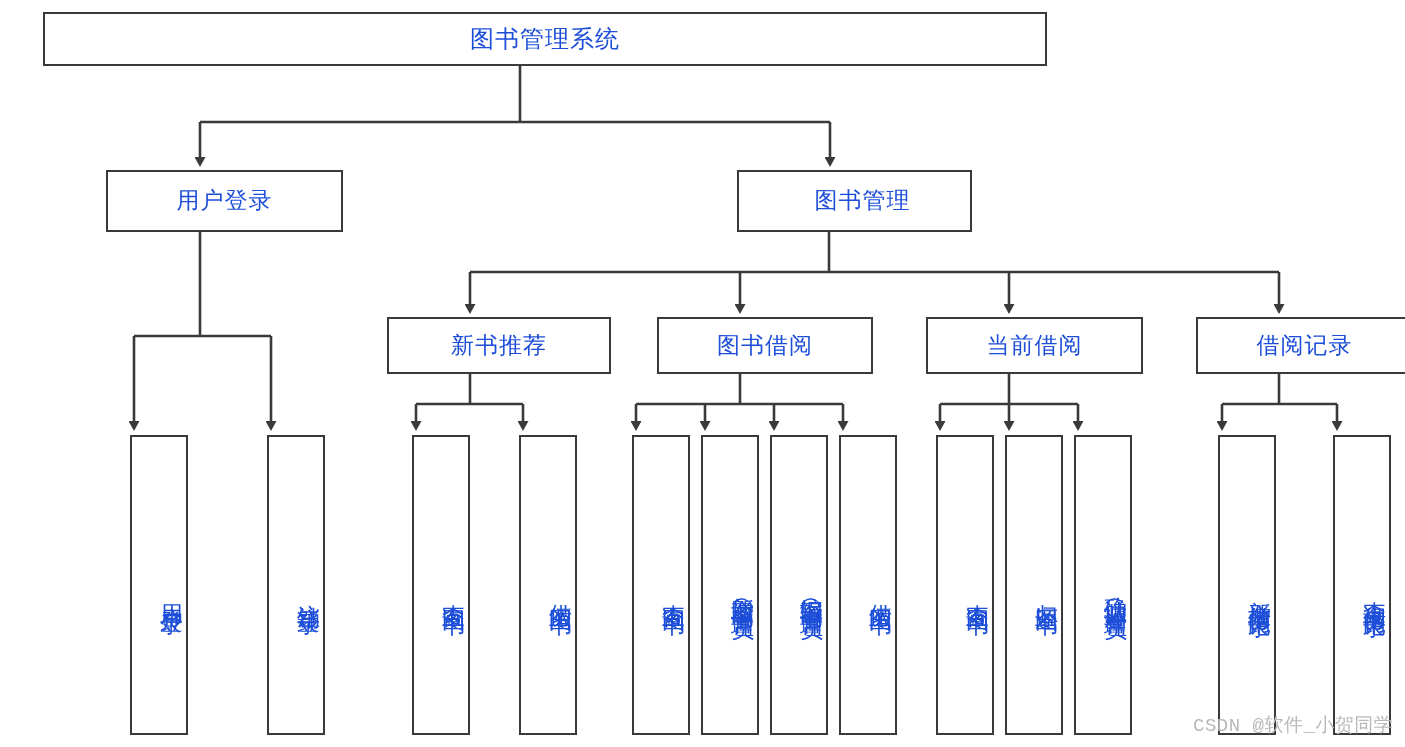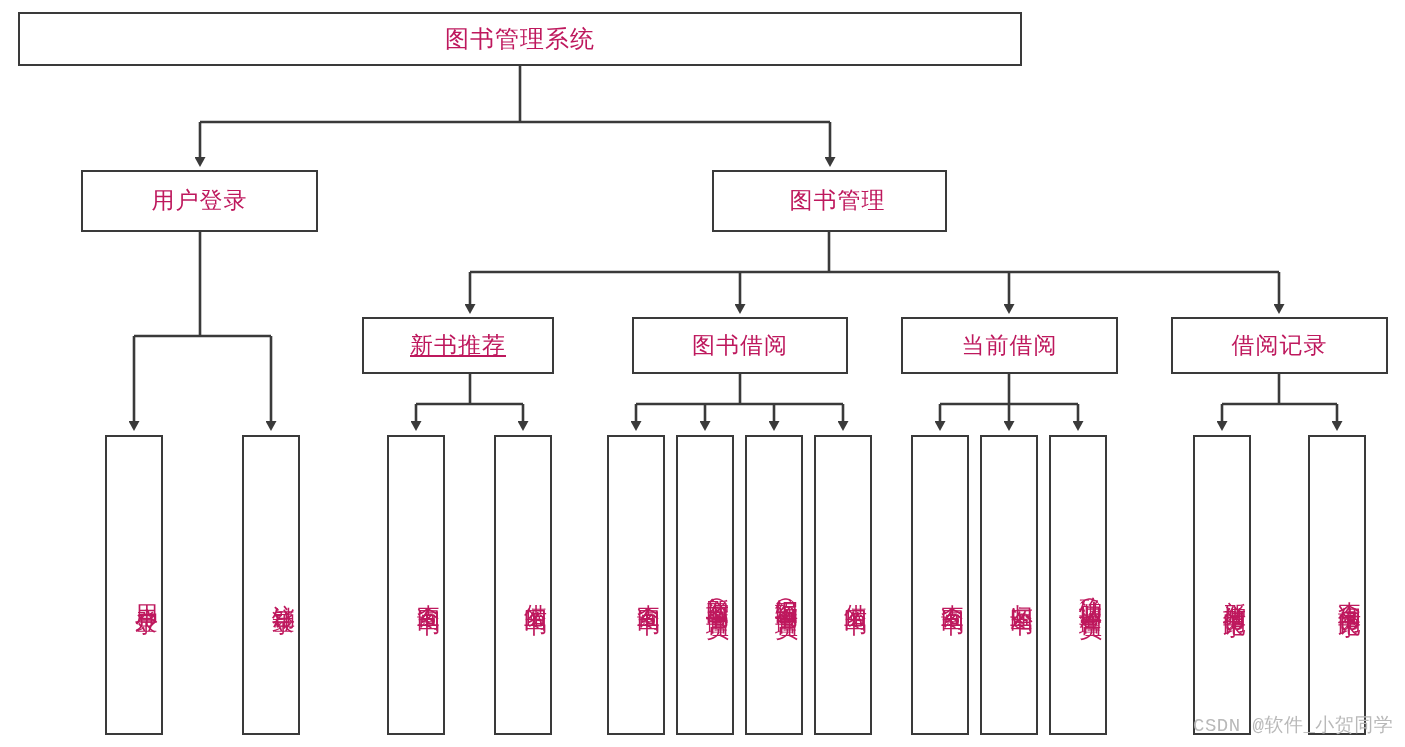--- a/index.html
+++ b/index.html
@@ -27,21 +27,22 @@
     pointer-events: none;
   }
   .node {
     position: absolute;
     box-sizing: border-box;
     border: 2px solid #3a3a3a;
     background: #ffffff;
     display: flex;
     align-items: center;
     justify-content: center;
-    color: #be185d;
+    color: #1d4ed8;
+    margin-left: 25px;
   }
   .node.horiz {
     font-size: 23px;
     letter-spacing: 1px;
     line-height: 1.2;
   }
   .node.vert {
     writing-mode: vertical-rl;
     text-orientation: upright;
     font-size: 23px;
@@ -125,21 +126,21 @@
     <span>图书管理系统</span>
   </div>
 
   <div class="node horiz" style="left:81px; top:170px; width:237px; height:62px;">
     <span>用户登录</span>
   </div>
   <div class="node horiz" style="left:712px; top:170px; width:235px; height:62px;padding-left:16px;">
     <span>图书管理</span>
   </div>
 
-  <div class="node horiz" style="left:362px; top:317px; width:192px; height:57px;text-decoration:underline;">
+  <div class="node horiz" style="left:362px; top:317px; width:224px; height:57px;">
     <span>新书推荐</span>
   </div>
   <div class="node horiz" style="left:632px; top:317px; width:216px; height:57px;">
     <span>图书借阅</span>
   </div>
   <div class="node horiz" style="left:901px; top:317px; width:217px; height:57px;text-align:right;">
     <span>当前借阅</span>
   </div>
   <div class="node horiz" style="left:1171px; top:317px; width:217px; height:57px;">
     <span>借阅记录</span>

